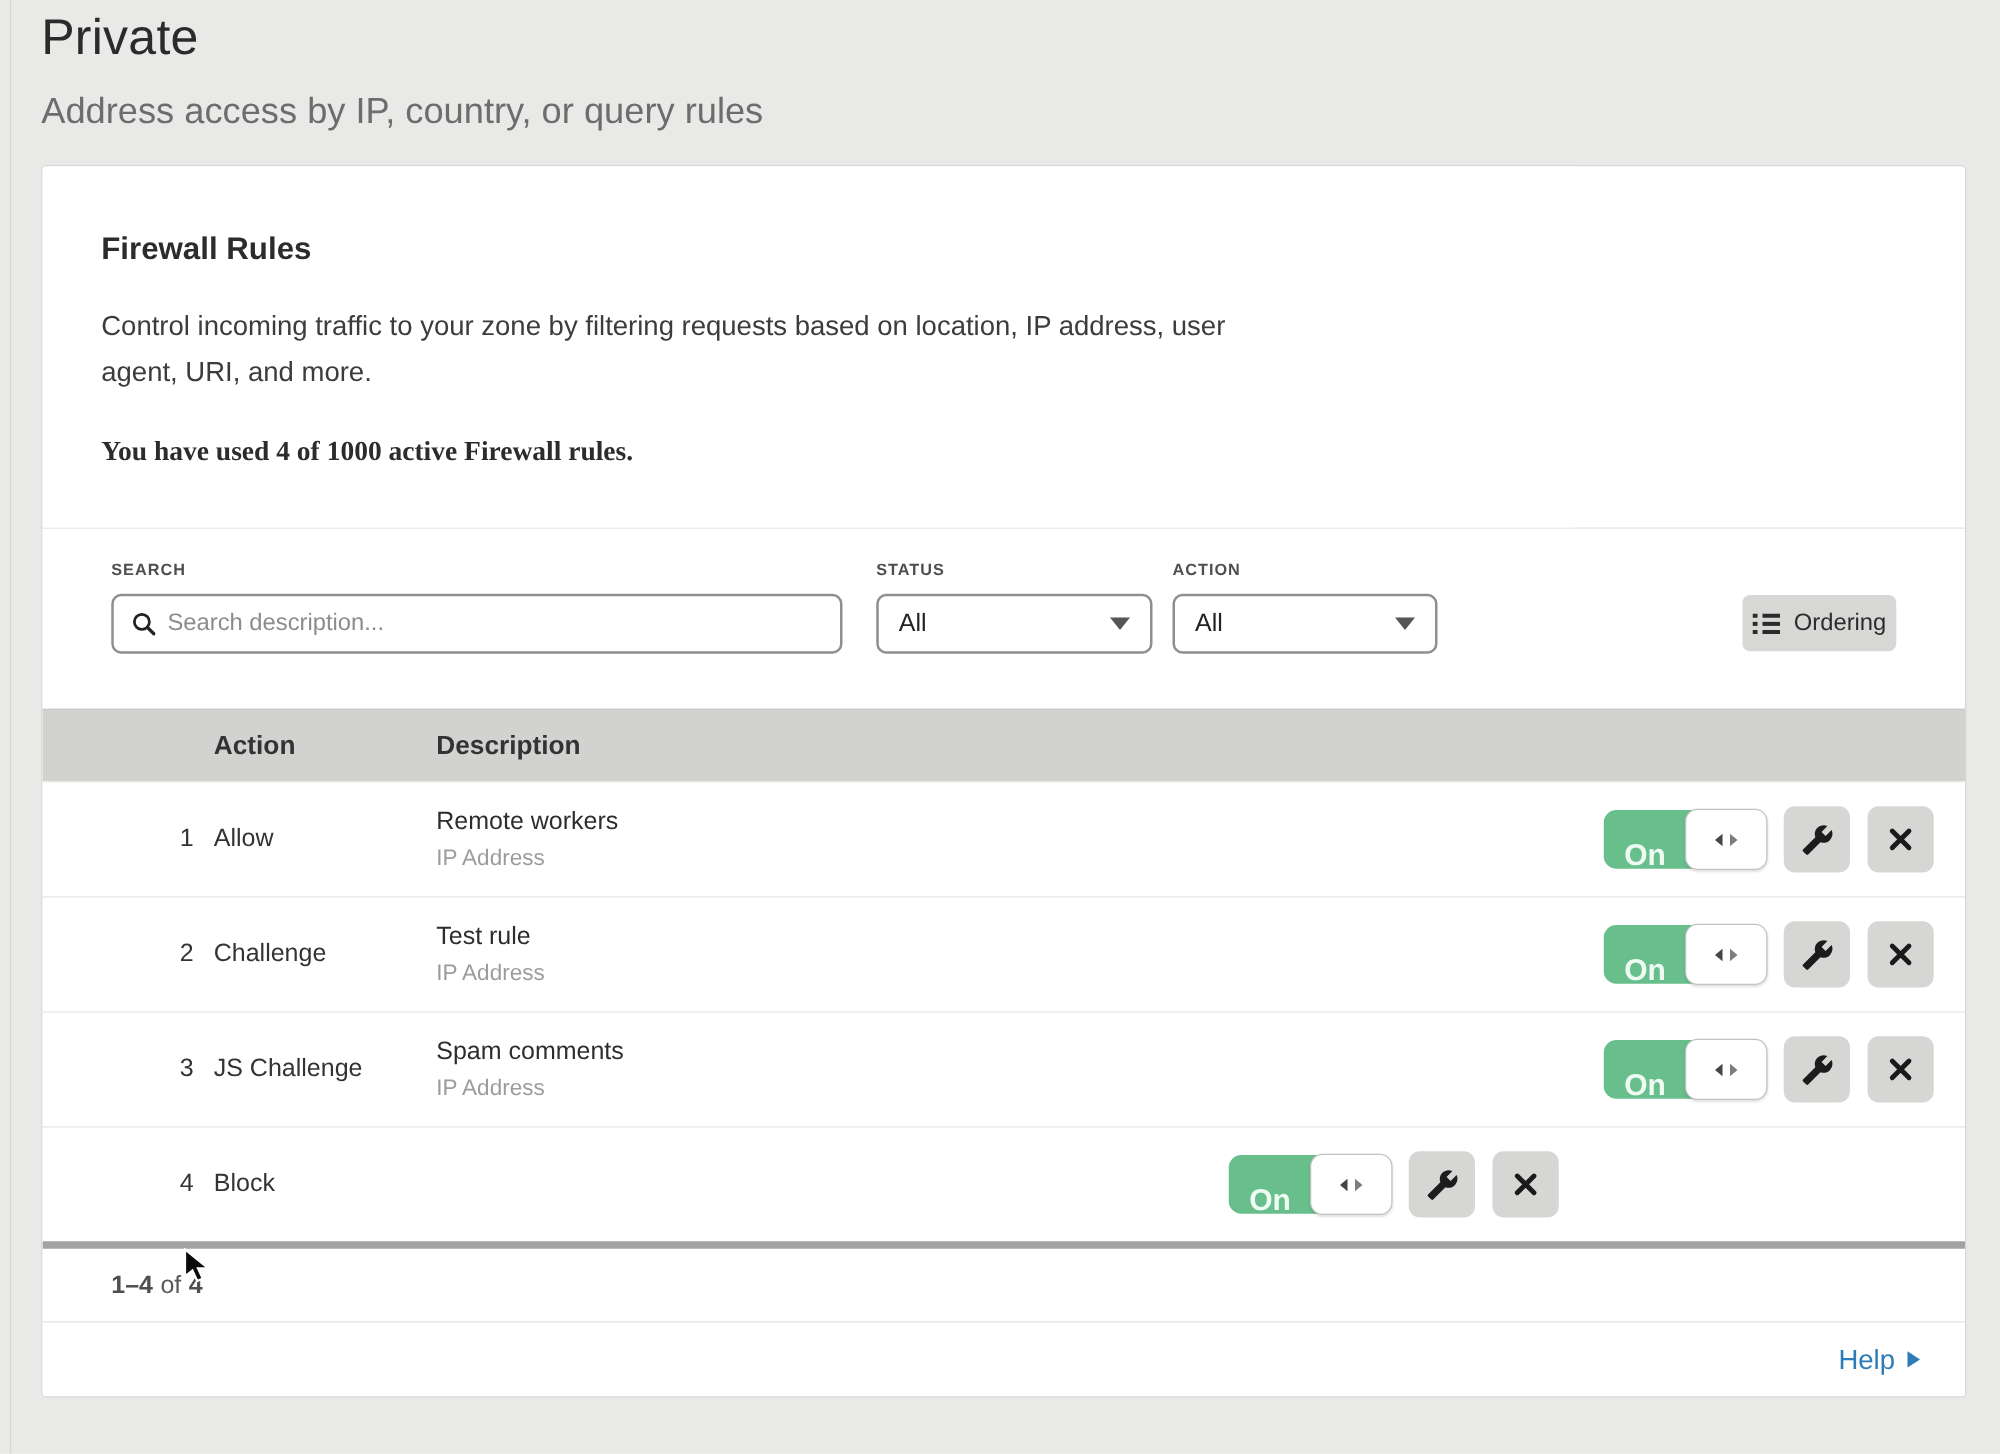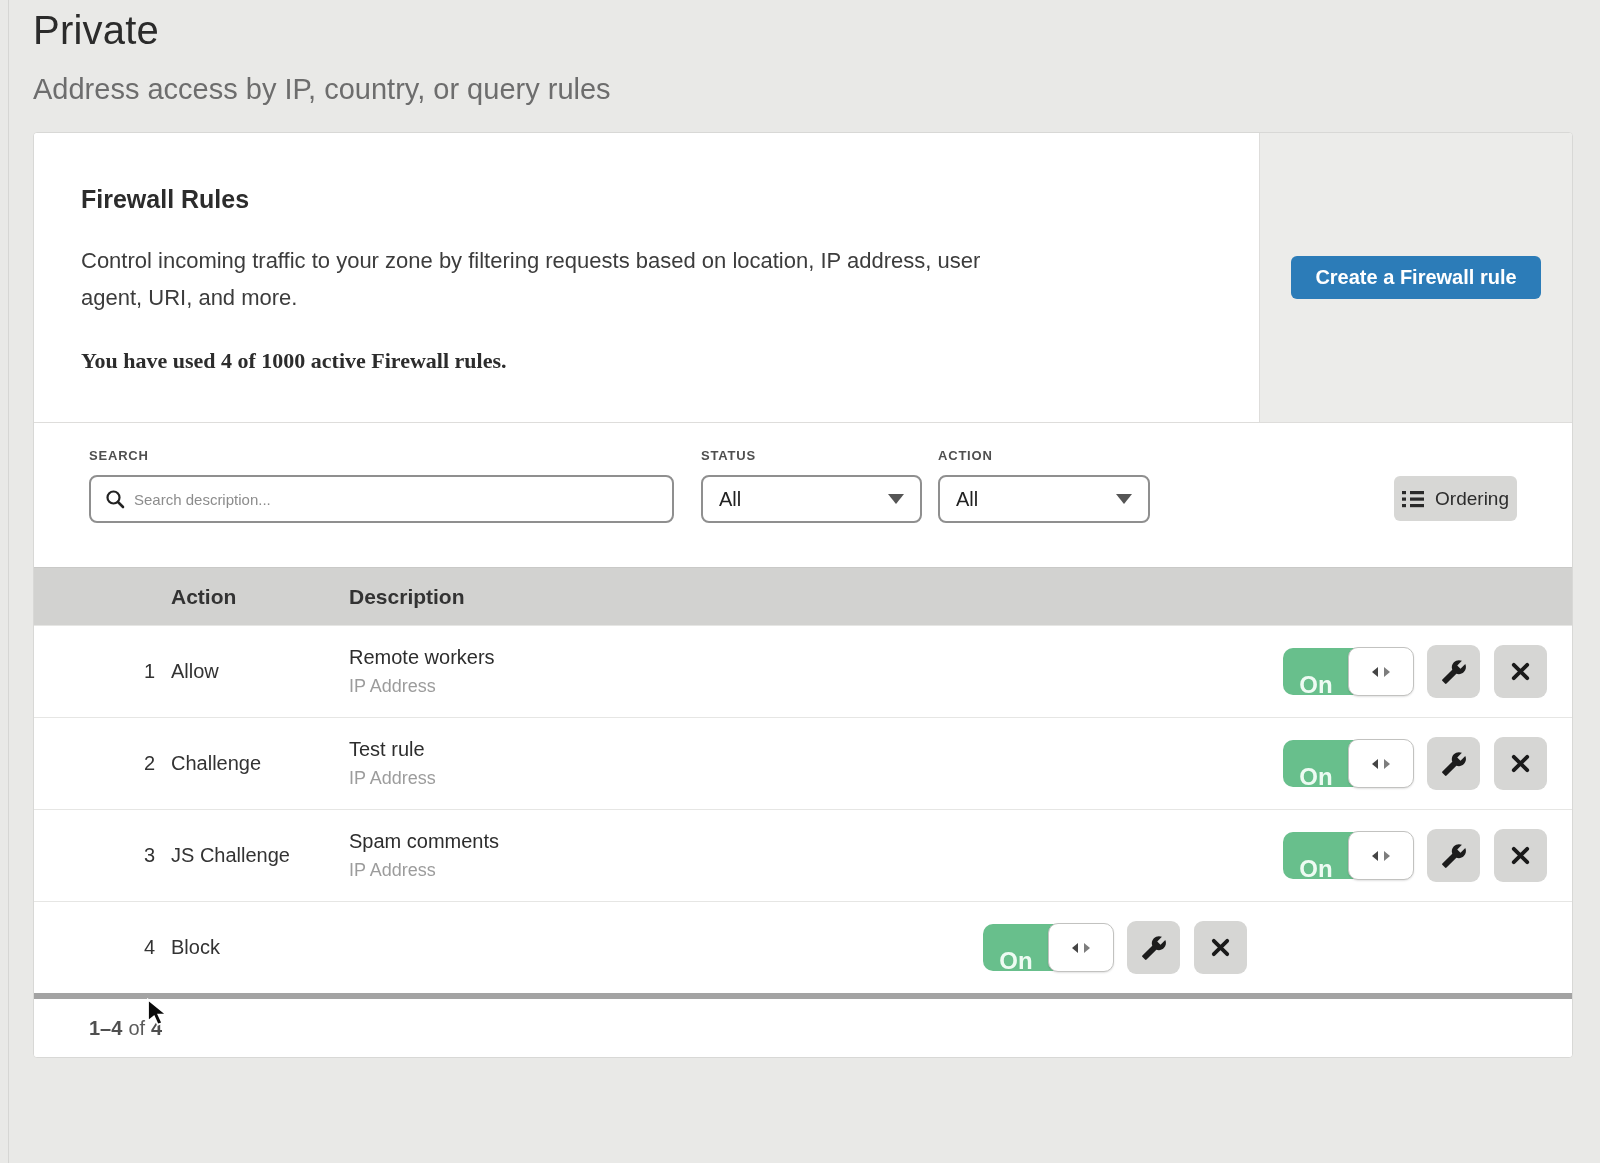--- a/index.html
+++ b/index.html
@@ -75,21 +75,21 @@
   .field {
     height: 48px;
     border: 2px solid #8f8f8f;
     border-radius: 8px;
     background: #fff;
     display: flex; align-items: center;
   }
   .search-field { width: 585px; padding: 0 14px; }
   .search-field input {
     border: none; outline: none; flex: 1;
-    font-family: inherit; font-size: 15px; color: #444;
+    font-family: inherit; font-size: 19px; color: #444;
     margin-left: 9px; background: transparent;
   }
   .search-field input::placeholder { color: #8c8c8c; }
   .select-field { justify-content: space-between; padding: 0 16px; cursor: pointer; }
   .select-status { width: 221px; margin-left: 27px; }
   .select-action { width: 212px; margin-left: 16px; }
   .select-value { font-size: 20px; color: #222; }
   .caret-down {
     width: 0; height: 0;
     border-left: 8px solid transparent;
@@ -198,23 +198,20 @@
   <div class="page-subtitle">Address access by IP, country, or query rules</div>
 </div>
 
 <div class="card">
 
   <div class="card-top">
     <div class="intro">
       <h2 class="intro-heading">Firewall Rules</h2>
       <p class="intro-desc">Control incoming traffic to your zone by filtering requests based on location, IP address, user agent, URI, and more.</p>
       <p class="intro-usage">You have used 4 of 1000 active Firewall rules.</p>
-    </div>
-    <div class="cta-panel">
-      <button class="btn-primary">Create a Firewall rule</button>
     </div>
   </div>
 
   <div class="filters">
     <div class="filter-group">
       <span class="filter-label">SEARCH</span>
       <div class="field search-field">
         <span style="display:flex;">
           <svg width="20" height="20" viewBox="0 0 20 20">
               <circle cx="8.5" cy="8.5" r="6" fill="none" stroke="#222" stroke-width="2.2"></circle>
@@ -390,20 +387,28 @@
       </div>
     </div>
   </div>
 
   <div class="pagination-row">
     <span class="b">1–4</span>
     <span class="sep">of</span>
     <span class="b">4</span>
   </div>
 
+  <div class="help-row">
+    <a class="help-link">
+      <span>Help</span>
+      <svg width="12" height="15" viewBox="0 0 12 15">
+          <path d="M1 1 L11 7.5 L1 14 Z" fill="#2c7cb8"></path>
+        </svg>
+    </a>
+  </div>
 
 </div>
 
 <div class="mouse-cursor">
   <svg width="27" height="31" viewBox="0 0 13.5 15.5">
       <path d="M1 0.8 L1 11.6 L4 9.2 L5.9 13.4 L8.1 12.4 L6.2 8.3 L10.1 8.2 Z" fill="#0a0a0a" stroke="#ffffff" stroke-width="0.9"></path>
     </svg>
 </div>
 
 </body></html>

